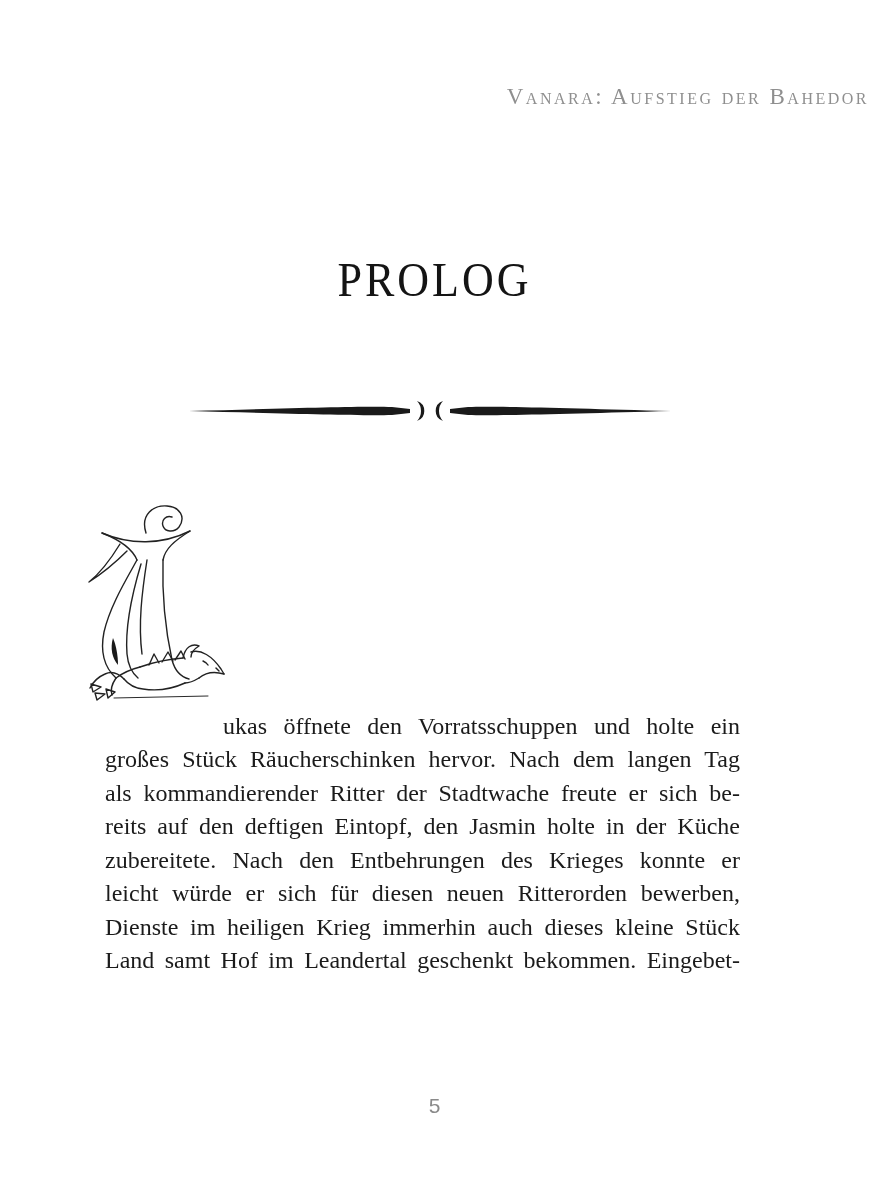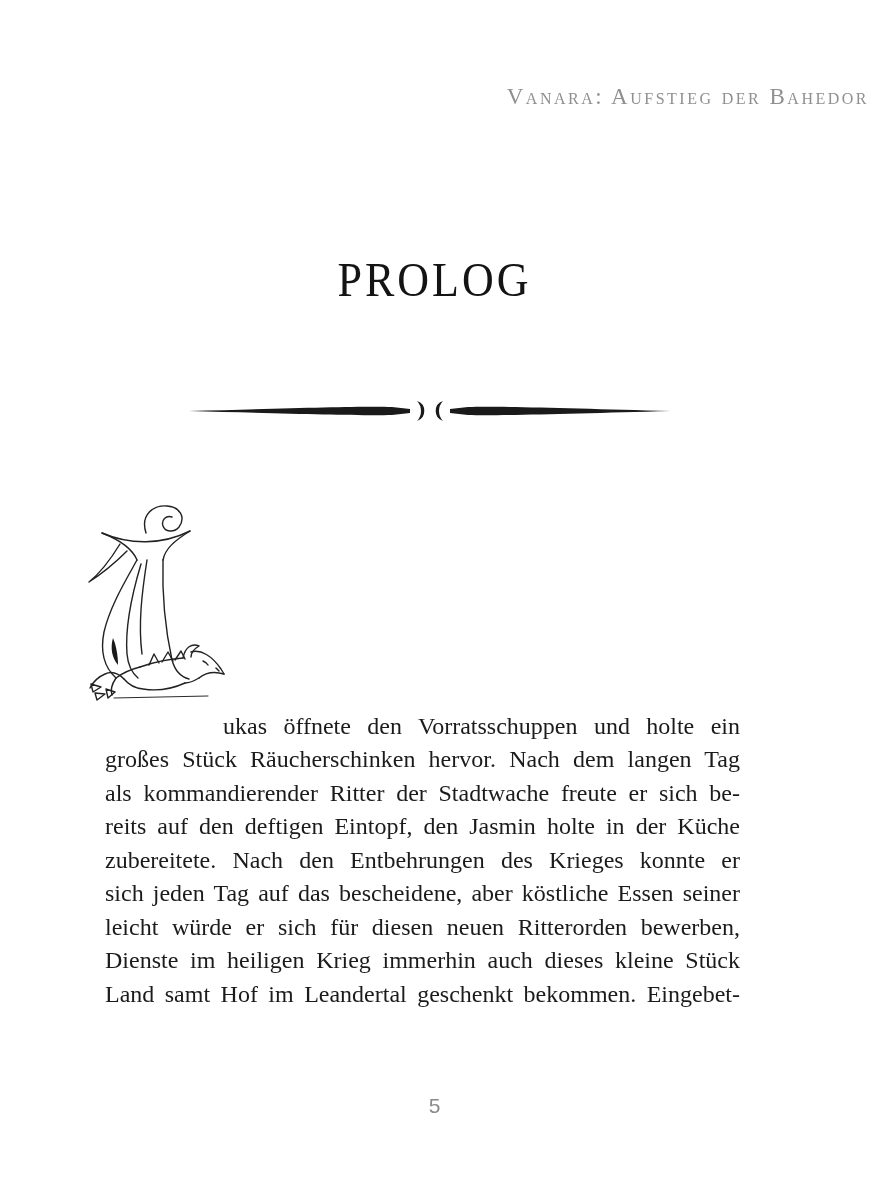--- a/index.html
+++ b/index.html
@@ -122,21 +122,20 @@
 
     <path class="ink-thin" d="M28,196 L122,194"></path>
   </svg>
 
   <div class="body-text">
     <div class="text-line first">ukas öffnete den Vorratsschuppen und holte ein</div>
     <div class="text-line">großes Stück Räucherschinken hervor. Nach dem langen Tag</div>
     <div class="text-line">als kommandierender Ritter der Stadtwache freute er sich be-</div>
     <div class="text-line">reits auf den deftigen Eintopf, den Jasmin holte in der Küche</div>
     <div class="text-line">zubereitete. Nach den Entbehrungen des Krieges konnte er</div>
-    <div class="text-line">sich jeden Tag auf das bescheidene, aber köstliche Essen seiner</div>
     <div class="text-line">leicht würde er sich für diesen neuen Ritterorden bewerben,</div>
     <div class="text-line">Dienste im heiligen Krieg immerhin auch dieses kleine Stück</div>
     <div class="text-line">Land samt Hof im Leandertal geschenkt bekommen. Eingebet-</div>
   </div>
 
   <div class="page-number">5</div>
 
 </div>
 
 </body></html>

